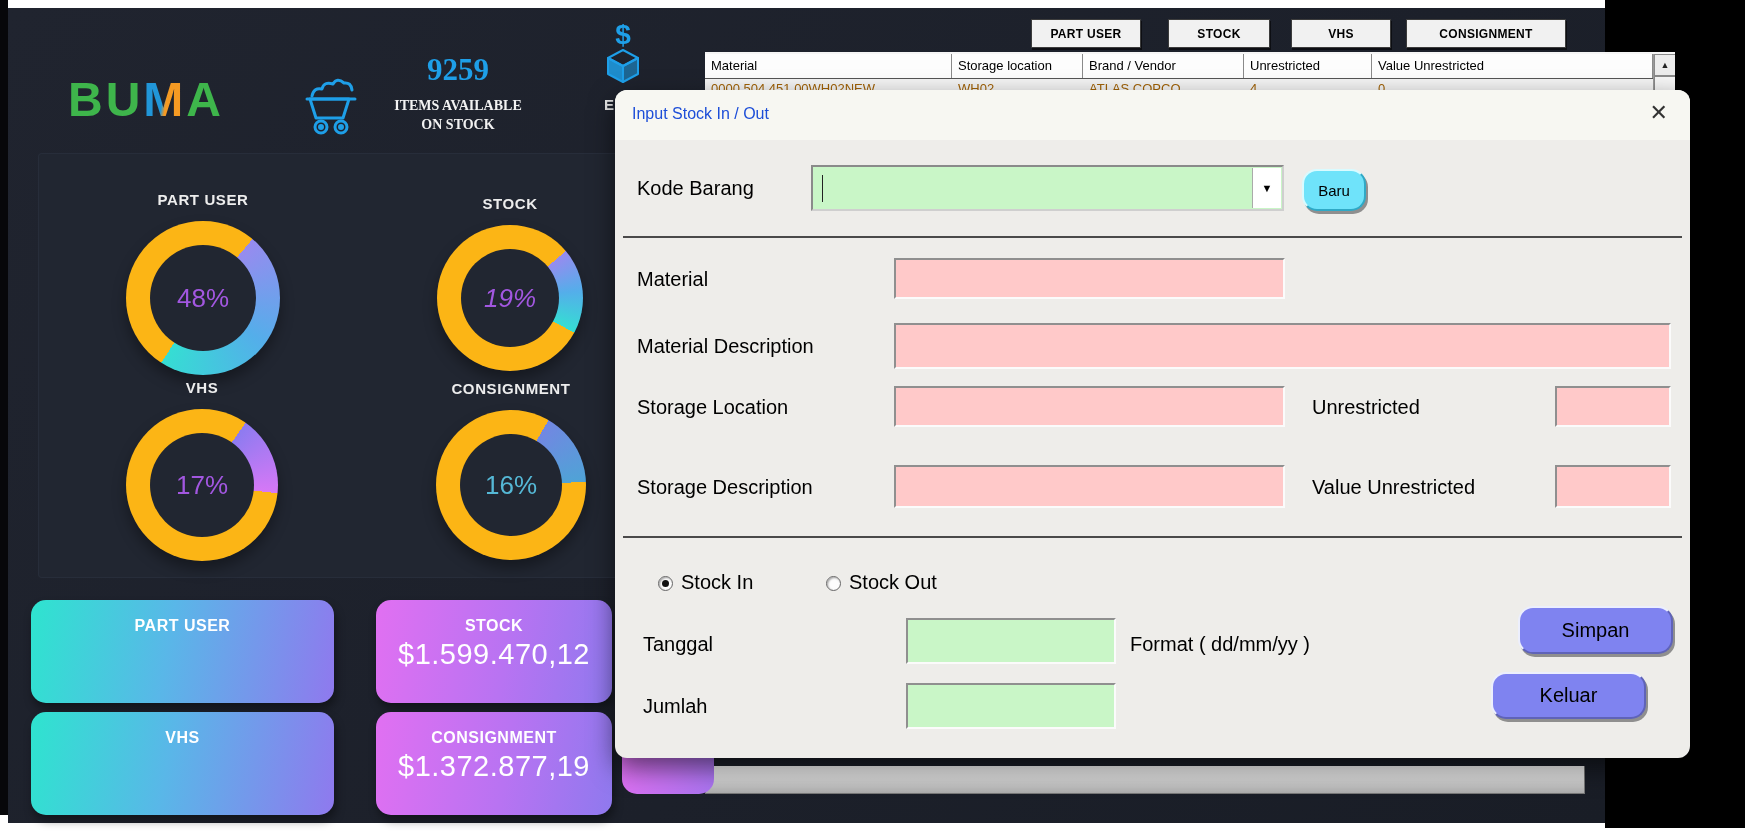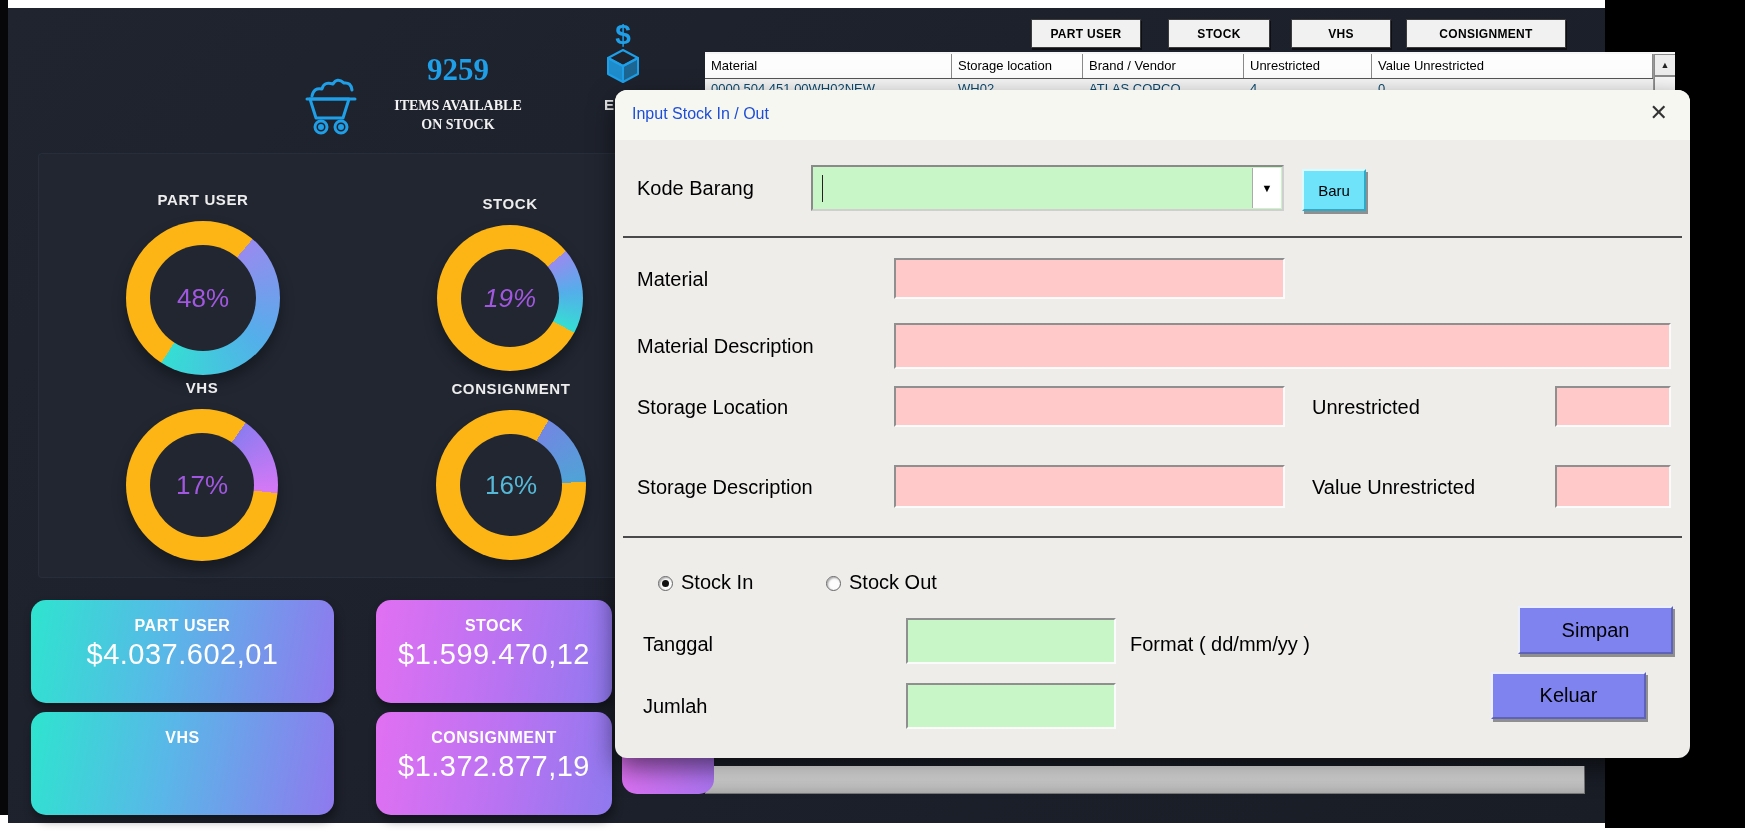--- a/index.html
+++ b/index.html
@@ -34,21 +34,21 @@
              font-size:12px; font-weight:bold; color:#000; text-align:center;
              display:flex; align-items:center; justify-content:center; letter-spacing:0.3px; cursor:pointer; }
 
   
   .table-box { position:absolute; left:705px; top:52px; width:970px; height:40px;
                background:#ffffff; border-top:2px solid #f5f5f5; overflow:hidden; }
   .thead { display:flex; height:25px; border-bottom:1px solid #555; }
   .th { font-size:13px; color:#000; padding:4px 6px 2px 6px; border-right:1px solid #8a8a8a;
         white-space:nowrap; overflow:hidden; background:#fdfdfd; }
   .trow { display:flex; height:20px; background:#f4f4f4; }
-  .td { font-size:13px; color:#0c4a6e; padding:2px 6px; white-space:nowrap; overflow:hidden; }
+  .td { font-size:13px; color:#a16207; padding:2px 6px; white-space:nowrap; overflow:hidden; }
   .c0{width:247px;} .c1{width:131px;} .c2{width:161px;} .c3{width:128px;} .c4{width:281px;}
   .vscroll { position:absolute; right:0; top:0; width:22px; height:40px; background:#dcdcdc; border-left:1px solid #999; }
   .scroll-btn { width:22px; height:22px; background:#ececec; border:1px solid #8a8a8a;
                 display:flex; align-items:center; justify-content:center; font-size:9px; color:#222; cursor:pointer; }
   .scroll-thumb { width:22px; height:16px; background:#f6f6f6; border:1px solid #8a8a8a; }
 
   .gray-bar { position:absolute; left:705px; top:766px; width:880px; height:28px;
               background:linear-gradient(#fbfbfb,#adadad); border:1px solid #777; border-top:none; }
 
   
@@ -96,39 +96,40 @@
            background:#c9f6c7; border:2px solid #8a8a8a; border-bottom-color:#cfcfcf;
            border-right-color:#cfcfcf; cursor:text; }
   .caret { position:absolute; left:9px; top:8px; width:1px; height:27px; background:#222; }
   .combo-arrow { position:absolute; right:1px; top:1px; width:29px; height:40px; background:#ffffff;
                  border-left:1px solid #aaa; display:flex; align-items:center; justify-content:center;
                  font-size:11px; color:#000; cursor:pointer; }
 
   .btn3d { position:absolute; color:#000; text-align:center; cursor:pointer;
            border-top:2px solid #eceffd; border-left:2px solid #eceffd;
            border-right:2px solid #5f63b8; border-bottom:2px solid #5f63b8;
-           box-shadow:2px 3px 0 #8f8f8f; display:flex; align-items:center; justify-content:center; }
+           box-shadow:2px 3px 0 #8f8f8f; display:flex; align-items:center; justify-content:center;border-radius:15px; }
   .btn-baru { left:687px; top:79px; width:64px; height:42px; background:#6fe3fa; font-size:15px;
               border-top-color:#d9fbff; border-left-color:#d9fbff;
               border-right-color:#2fa9c6; border-bottom-color:#2fa9c6; }
   .btn-purple { background:#7f83f0; font-size:20px; }
 
   .radio { position:absolute; width:15px; height:15px; border-radius:50%; background:#fdfdfd;
            border:1px solid #666; box-shadow:inset 1px 1px 2px rgba(0,0,0,0.35); cursor:pointer; }
   .radio .dot { position:absolute; left:3px; top:3px; width:7px; height:7px; border-radius:50%; background:#111; }
 </style>
 </head>
 <body>
 
 <div id="app">
 
   <div class="black-left"></div>
   <div class="dash-bg"></div>
   <div class="black-right"></div>
 
+  <div class="brand"><span>BU</span><span class="m-split">M</span><span>A</span></div>
 
   <svg class="cart-icon" width="66" height="62" viewBox="0 0 66 62">
     <g fill="none" stroke="#1e9fe8" stroke-width="3" stroke-linecap="round" stroke-linejoin="round">
       <path d="M14,20 q2,-9 10,-7 q2,-8 11,-5 q4,-7 11,-1 q7,-1 8,7"></path>
       <path d="M9,23 L57,23"></path>
       <path d="M12,23 L51,23 L45,42 L18,42 Z"></path>
       <circle cx="23" cy="51" r="6"></circle>
         <circle cx="43" cy="51" r="6"></circle>
       <circle cx="23" cy="51" r="1.5"></circle>
         <circle cx="43" cy="51" r="1.5"></circle>
@@ -210,21 +211,20 @@
     <div class="dlabel">CONSIGNMENT</div>
     <div class="donut" style="background: conic-gradient(rgb(252, 181, 21) 0deg, rgb(252, 181, 21) 30deg, rgb(114, 135, 226) 30deg, rgb(79, 163, 214) 87.6deg, rgb(252, 181, 21) 87.6deg, rgb(252, 181, 21) 360deg);">
       <div class="hole">
           <span class="pct" style="color: rgb(85, 184, 214);">16%</span>
         </div>
     </div>
   </div>
 
   <div class="card teal" style="left:31px;top:600px;">
     <div class="card-title">PART USER</div>
-    <div class="card-value">$4.037.602,01</div>
   </div>
   <div class="card orchid" style="left:376px;top:600px;width:236px;">
     <div class="card-title">STOCK</div>
     <div class="card-value">$1.599.470,12</div>
   </div>
   <div class="card teal" style="left:31px;top:712px;">
     <div class="card-title">VHS</div>
   </div>
   <div class="card orchid" style="left:376px;top:712px;width:236px;">
     <div class="card-title">CONSIGNMENT</div>

